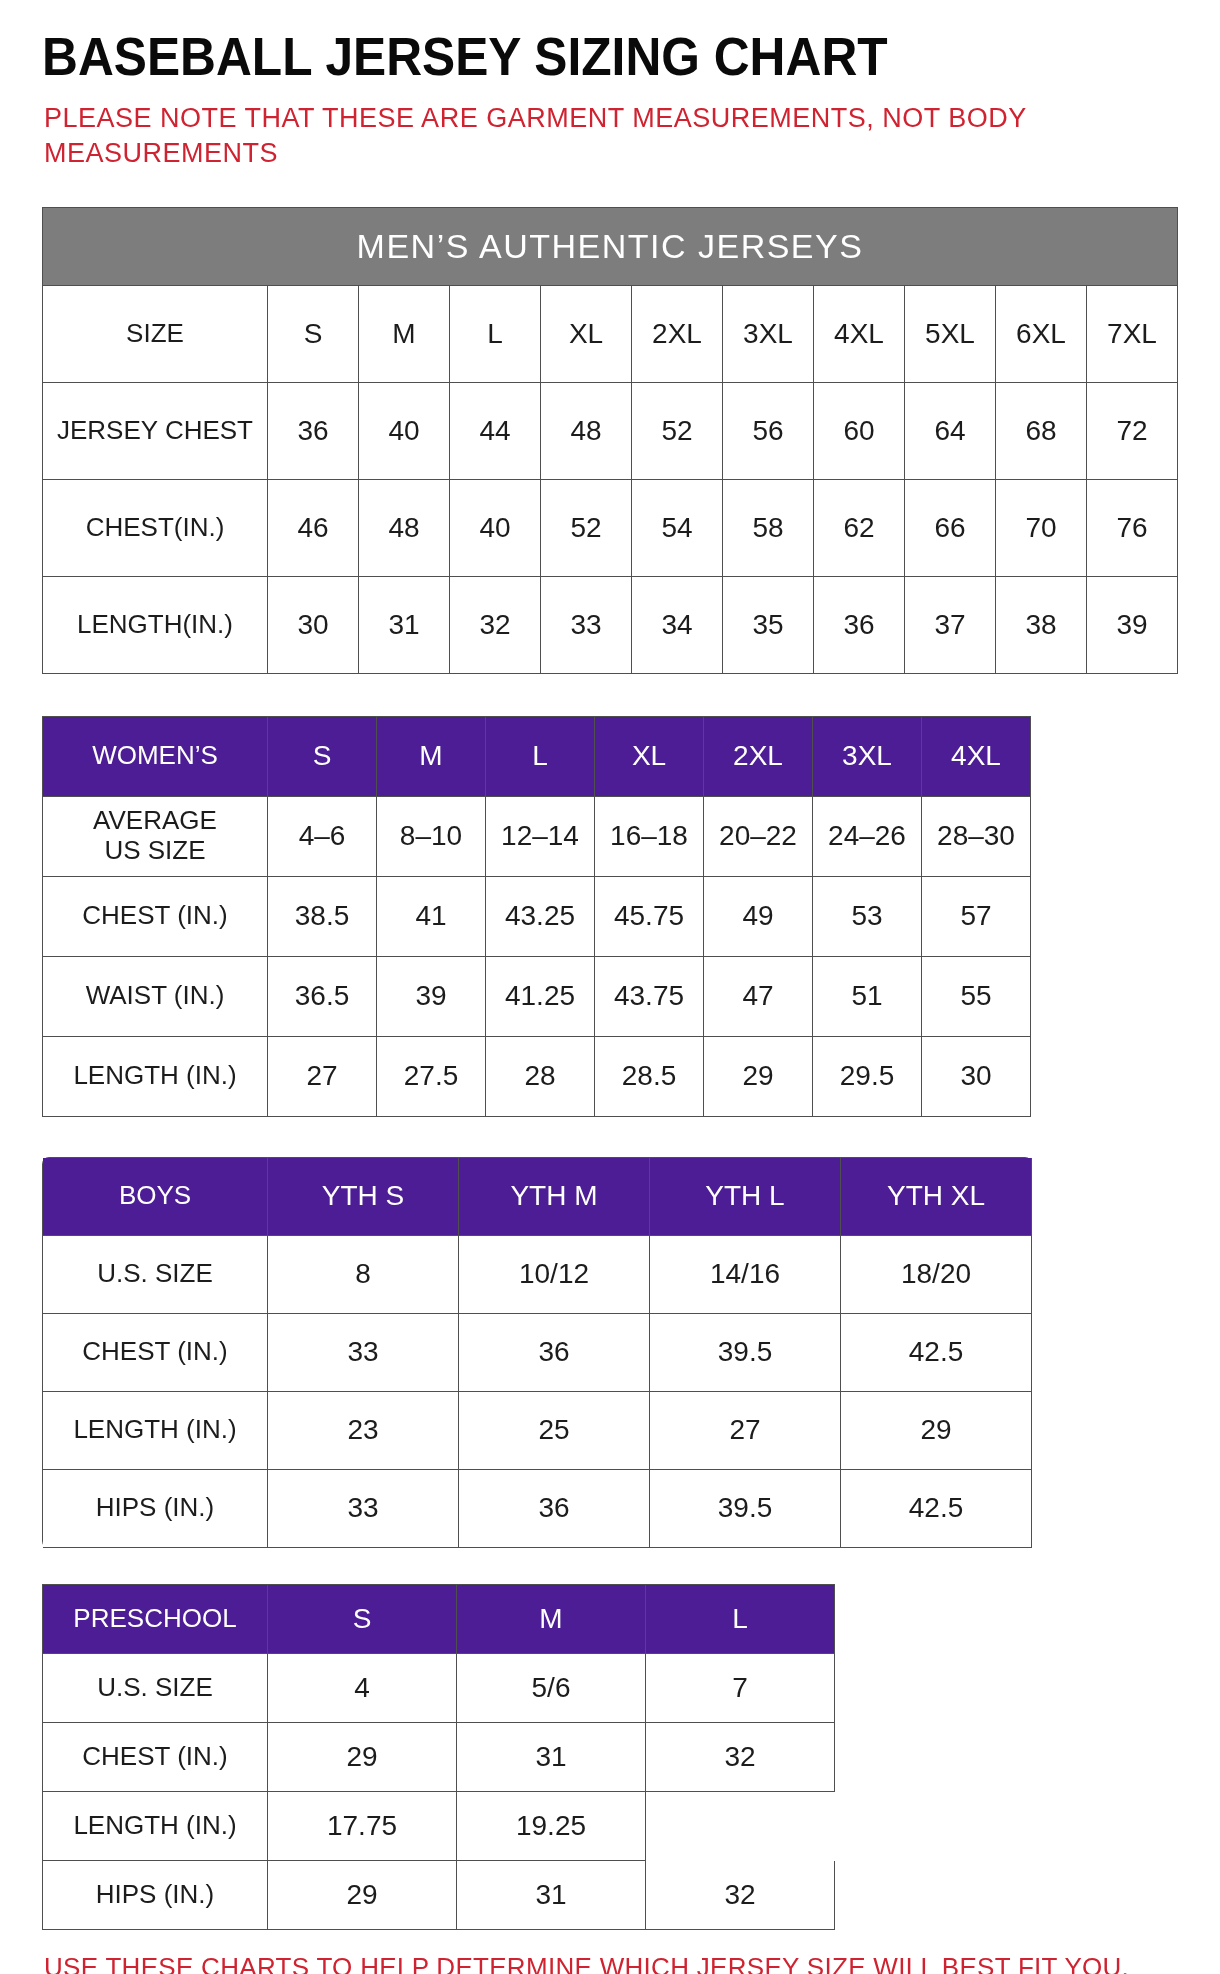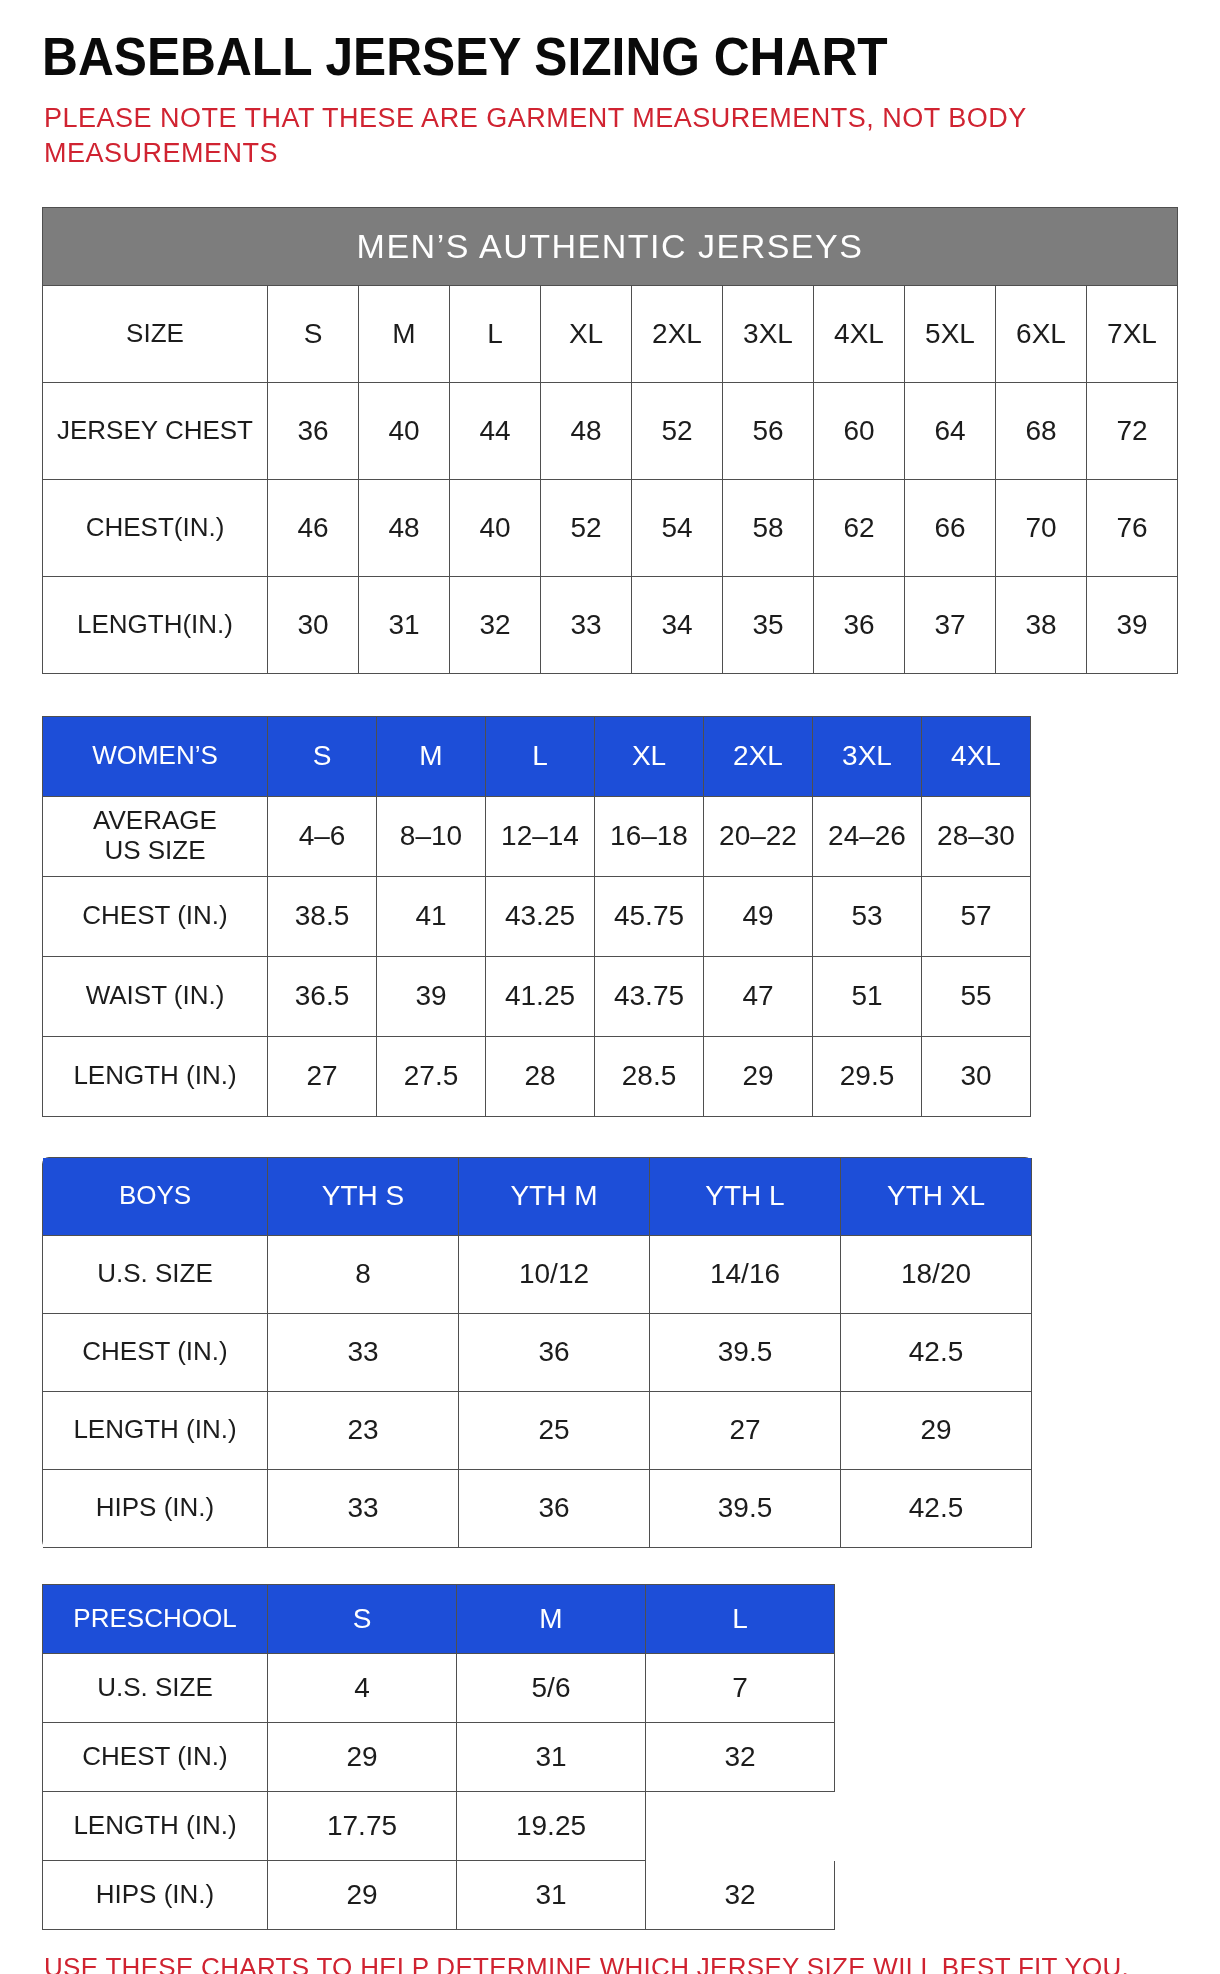--- a/index.html
+++ b/index.html
@@ -62,21 +62,21 @@
     justify-content: center;
     text-align: center;
     font-size: 28px;
     white-space: pre-line;
     line-height: 1.15;
     color: #1c1c1c;
     background: #ffffff;
   }
   .t .cell.label { font-size: 26px; }
   .t .row.header .cell {
-    background: #1d4ed8;
+    background: #4c1d95;
     color: #ffffff;
   }
   .t-mens { margin-top: 36px; }
   .t-mens .cell { width: 91px; height: 97px; }
   .t-mens .cell.label { width: 225px; }
 
   .t-womens { margin-top: 42px; }
   .t-womens .cell { width: 109px; height: 80px; }
   .t-womens .cell.label { width: 225px; }
 

